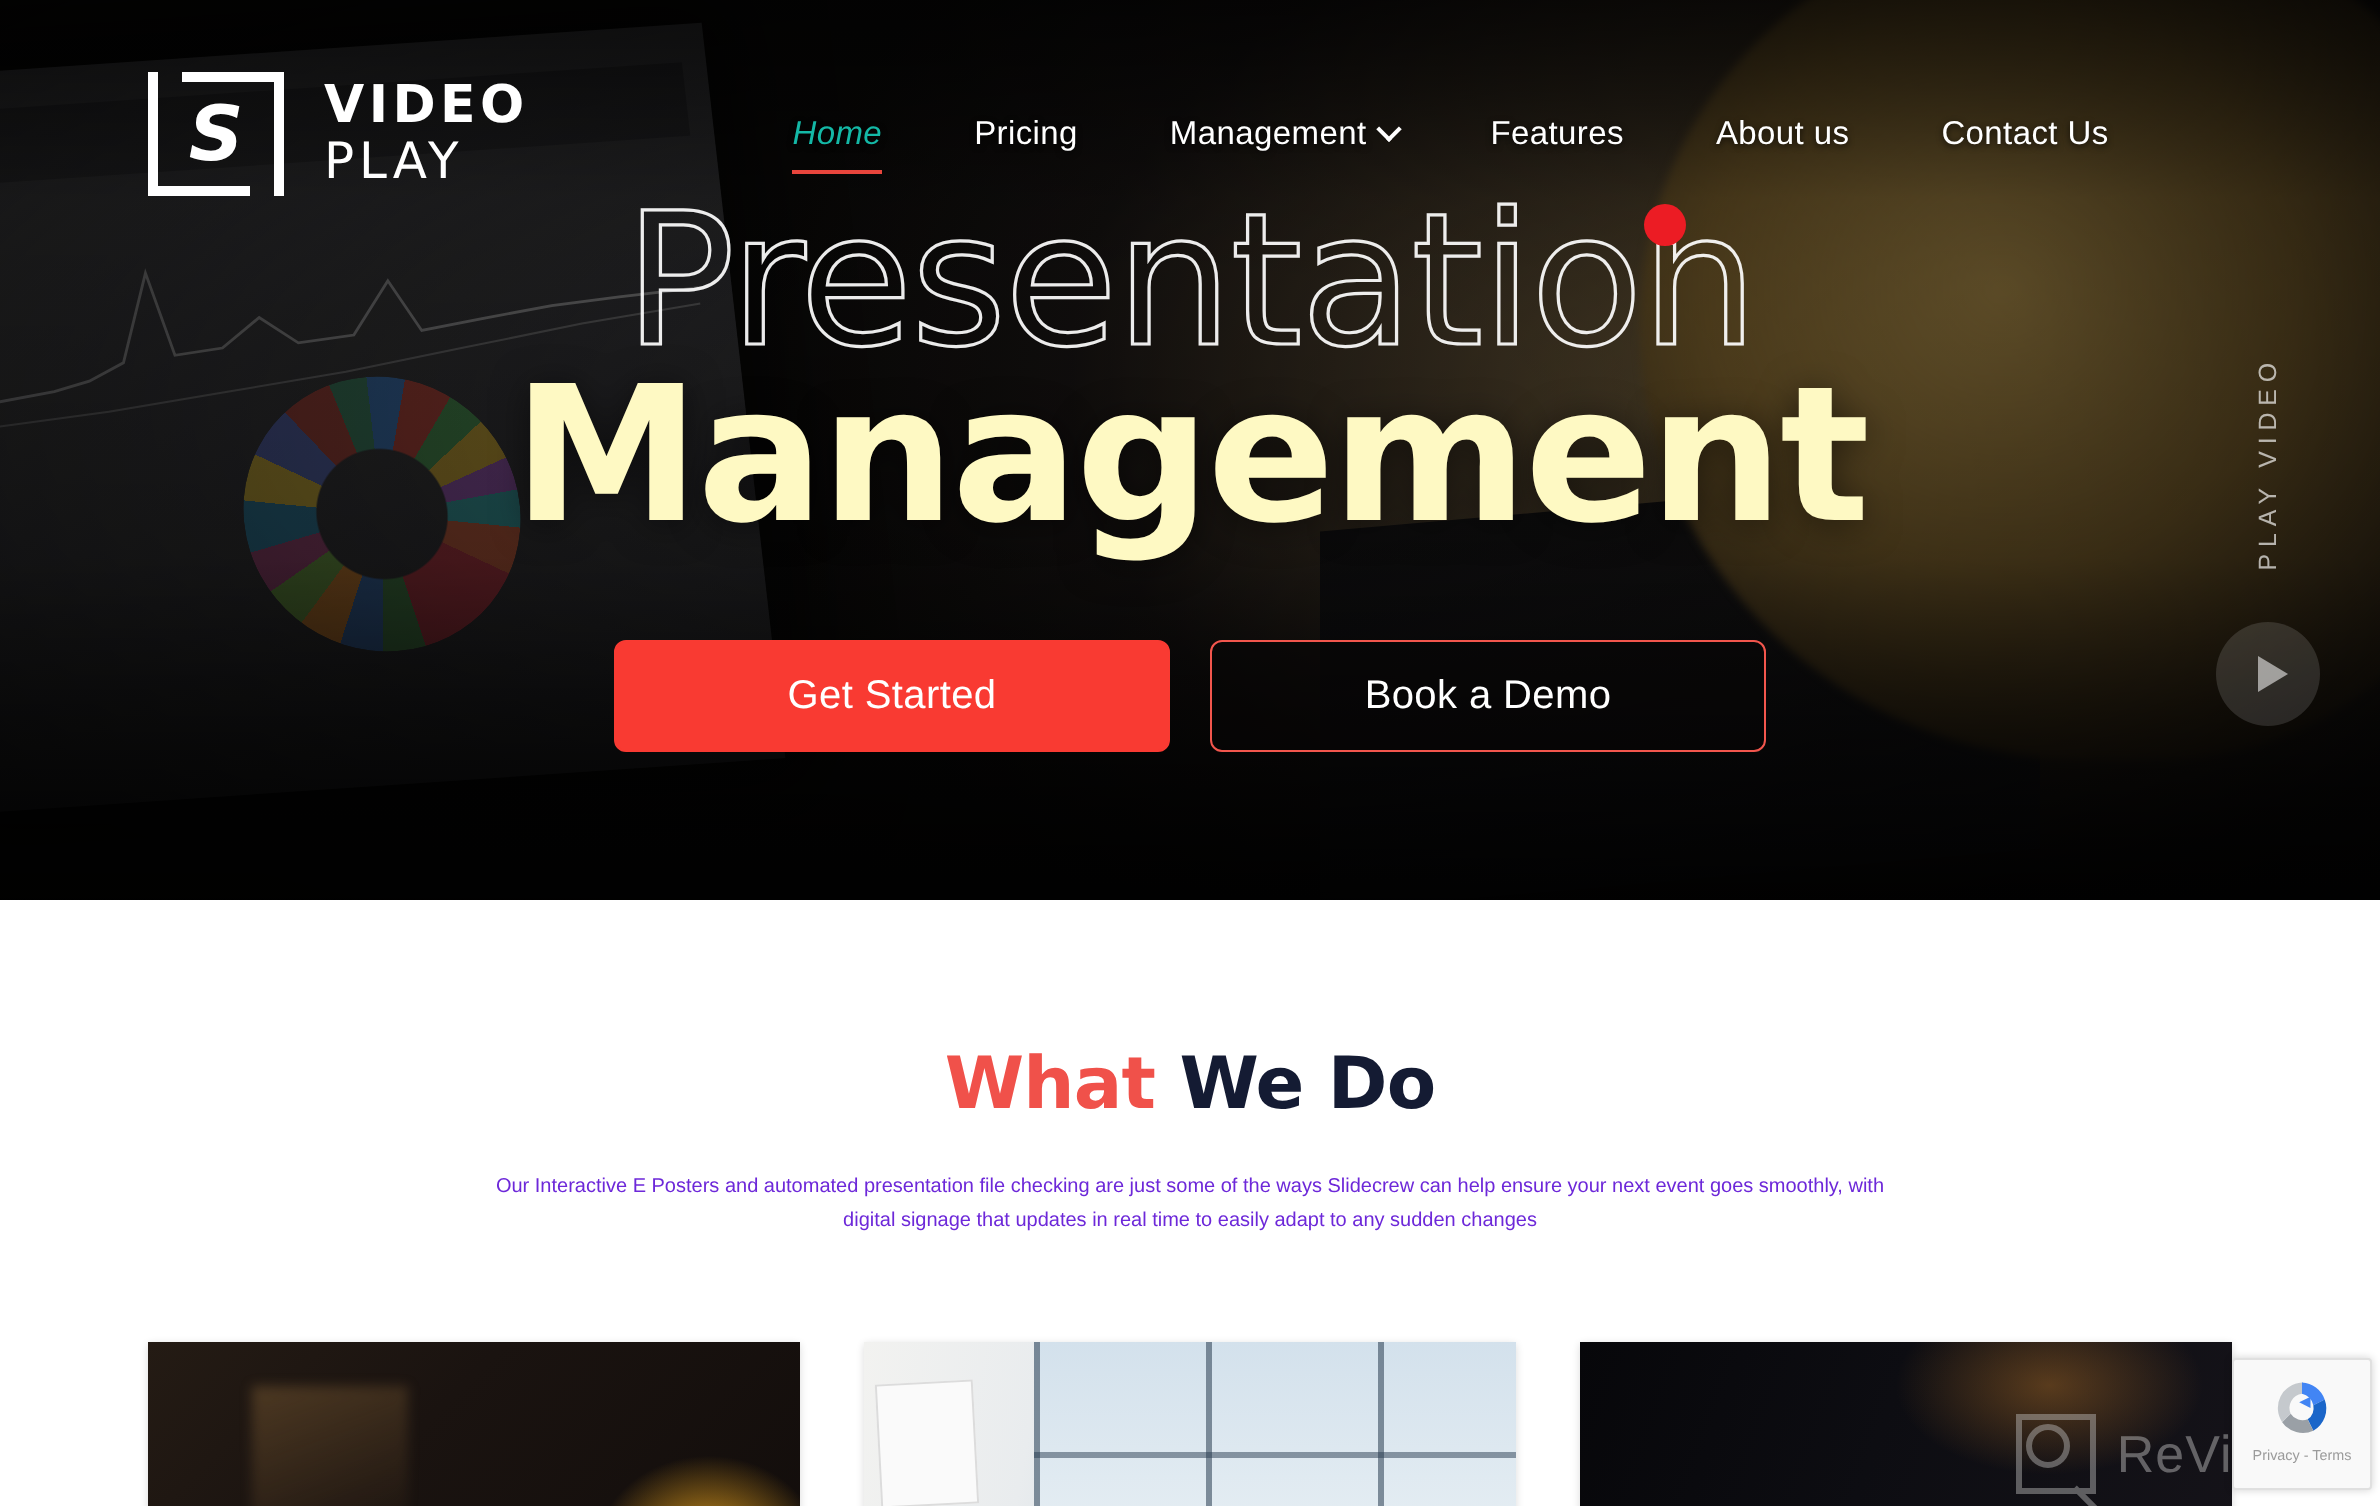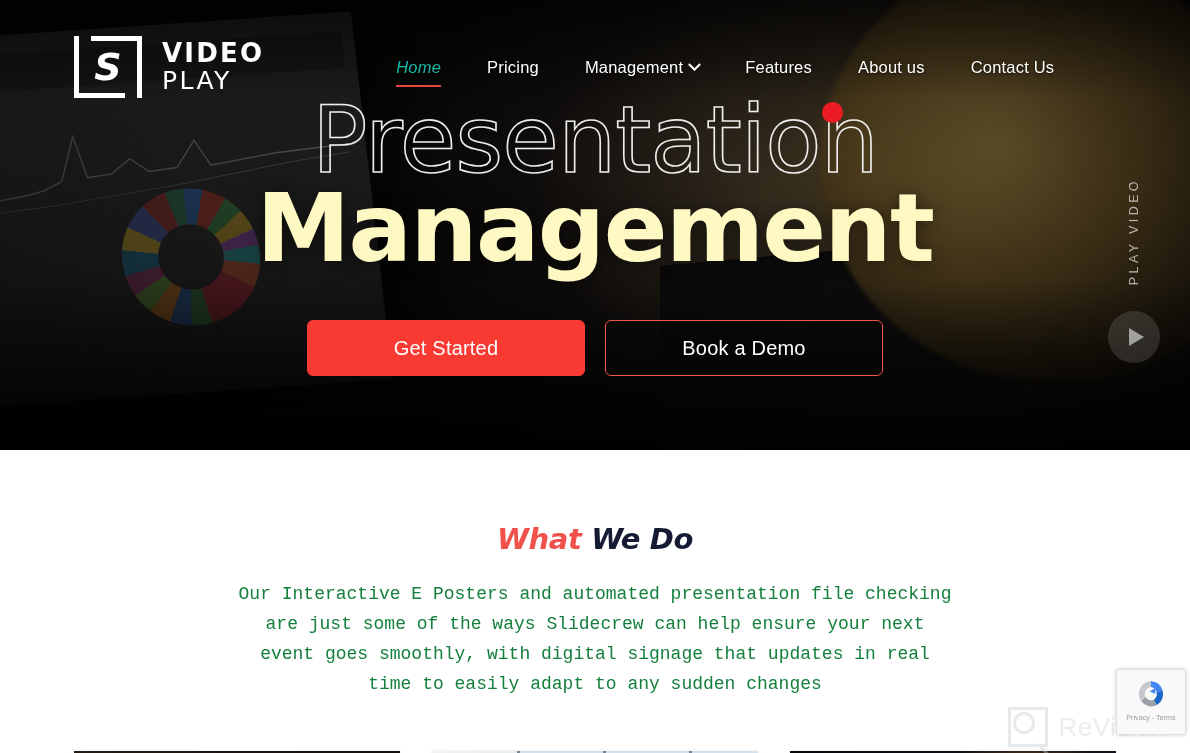--- a/index.html
+++ b/index.html
@@ -197,29 +197,28 @@
     border-left:15px solid rgba(255,255,255,.55);
     border-top:9px solid transparent; border-bottom:9px solid transparent;
   }
 
   
   .section {
     width:1190px; background:#fff; padding-top:72px;
     display:flex; flex-direction:column; align-items:center;
   }
   .sec-title {
-    font-size:29px; font-weight:bold; letter-spacing:-.4px;
+    font-size:36px; font-weight:bold; letter-spacing:-.4px;
     font-family:"DejaVu Sans", sans-serif;
-    font-style:italic;
   }
   .sec-title .accent { color:#f0514a; }
   .sec-title .dark { color:#141b33; }
   .sec-desc {
     width:718px; margin-top:23px; text-align:center;
-    color:#15803d; font-size:18px; line-height:1.67;font-family:Liberation Mono, monospace;
+    color:#6d28d9; font-size:10px; line-height:1.67;
   }
 
   
   .cards {
     display:flex; gap:32px; margin-top:52px; width:1042px;
   }
   .card {
     width:326px; height:120px; overflow:hidden;
     background:#111; position:relative;
     box-shadow:0 1px 4px rgba(0,0,0,.14);
@@ -268,21 +267,21 @@
     position:absolute; left:5px; top:5px; width:22px; height:22px;
     border-radius:50%; border:3px solid #c9c9c9; background:transparent;
   }
   .wm-glyph .tail {
     position:absolute; right:-3px; bottom:-4px; width:16px; height:3px;
     background:#c9c9c9; transform:rotate(45deg);
   }
   .wm-text { color:#d3d3d3; font-size:26px; letter-spacing:.5px; }
 
   .recaptcha {
-    position:absolute; right:4px; bottom:18px; z-index:50;
+    position:absolute; right:4px; bottom:8px; z-index:50;
     width:70px; height:66px; background:#f9f9f9;
     border:1px solid #e0e0e0; border-radius:2px;
     box-shadow:0 0 4px rgba(0,0,0,.18);
     display:flex; flex-direction:column; align-items:center;
     padding-top:7px;
   }
   .rc-logo { width:34px; height:34px; position:relative; }
   .rc-logo svg { display:block; }
   .rc-text {
     font-size:7.2px; color:#9b9b9b; margin-top:2px; white-space:nowrap;

